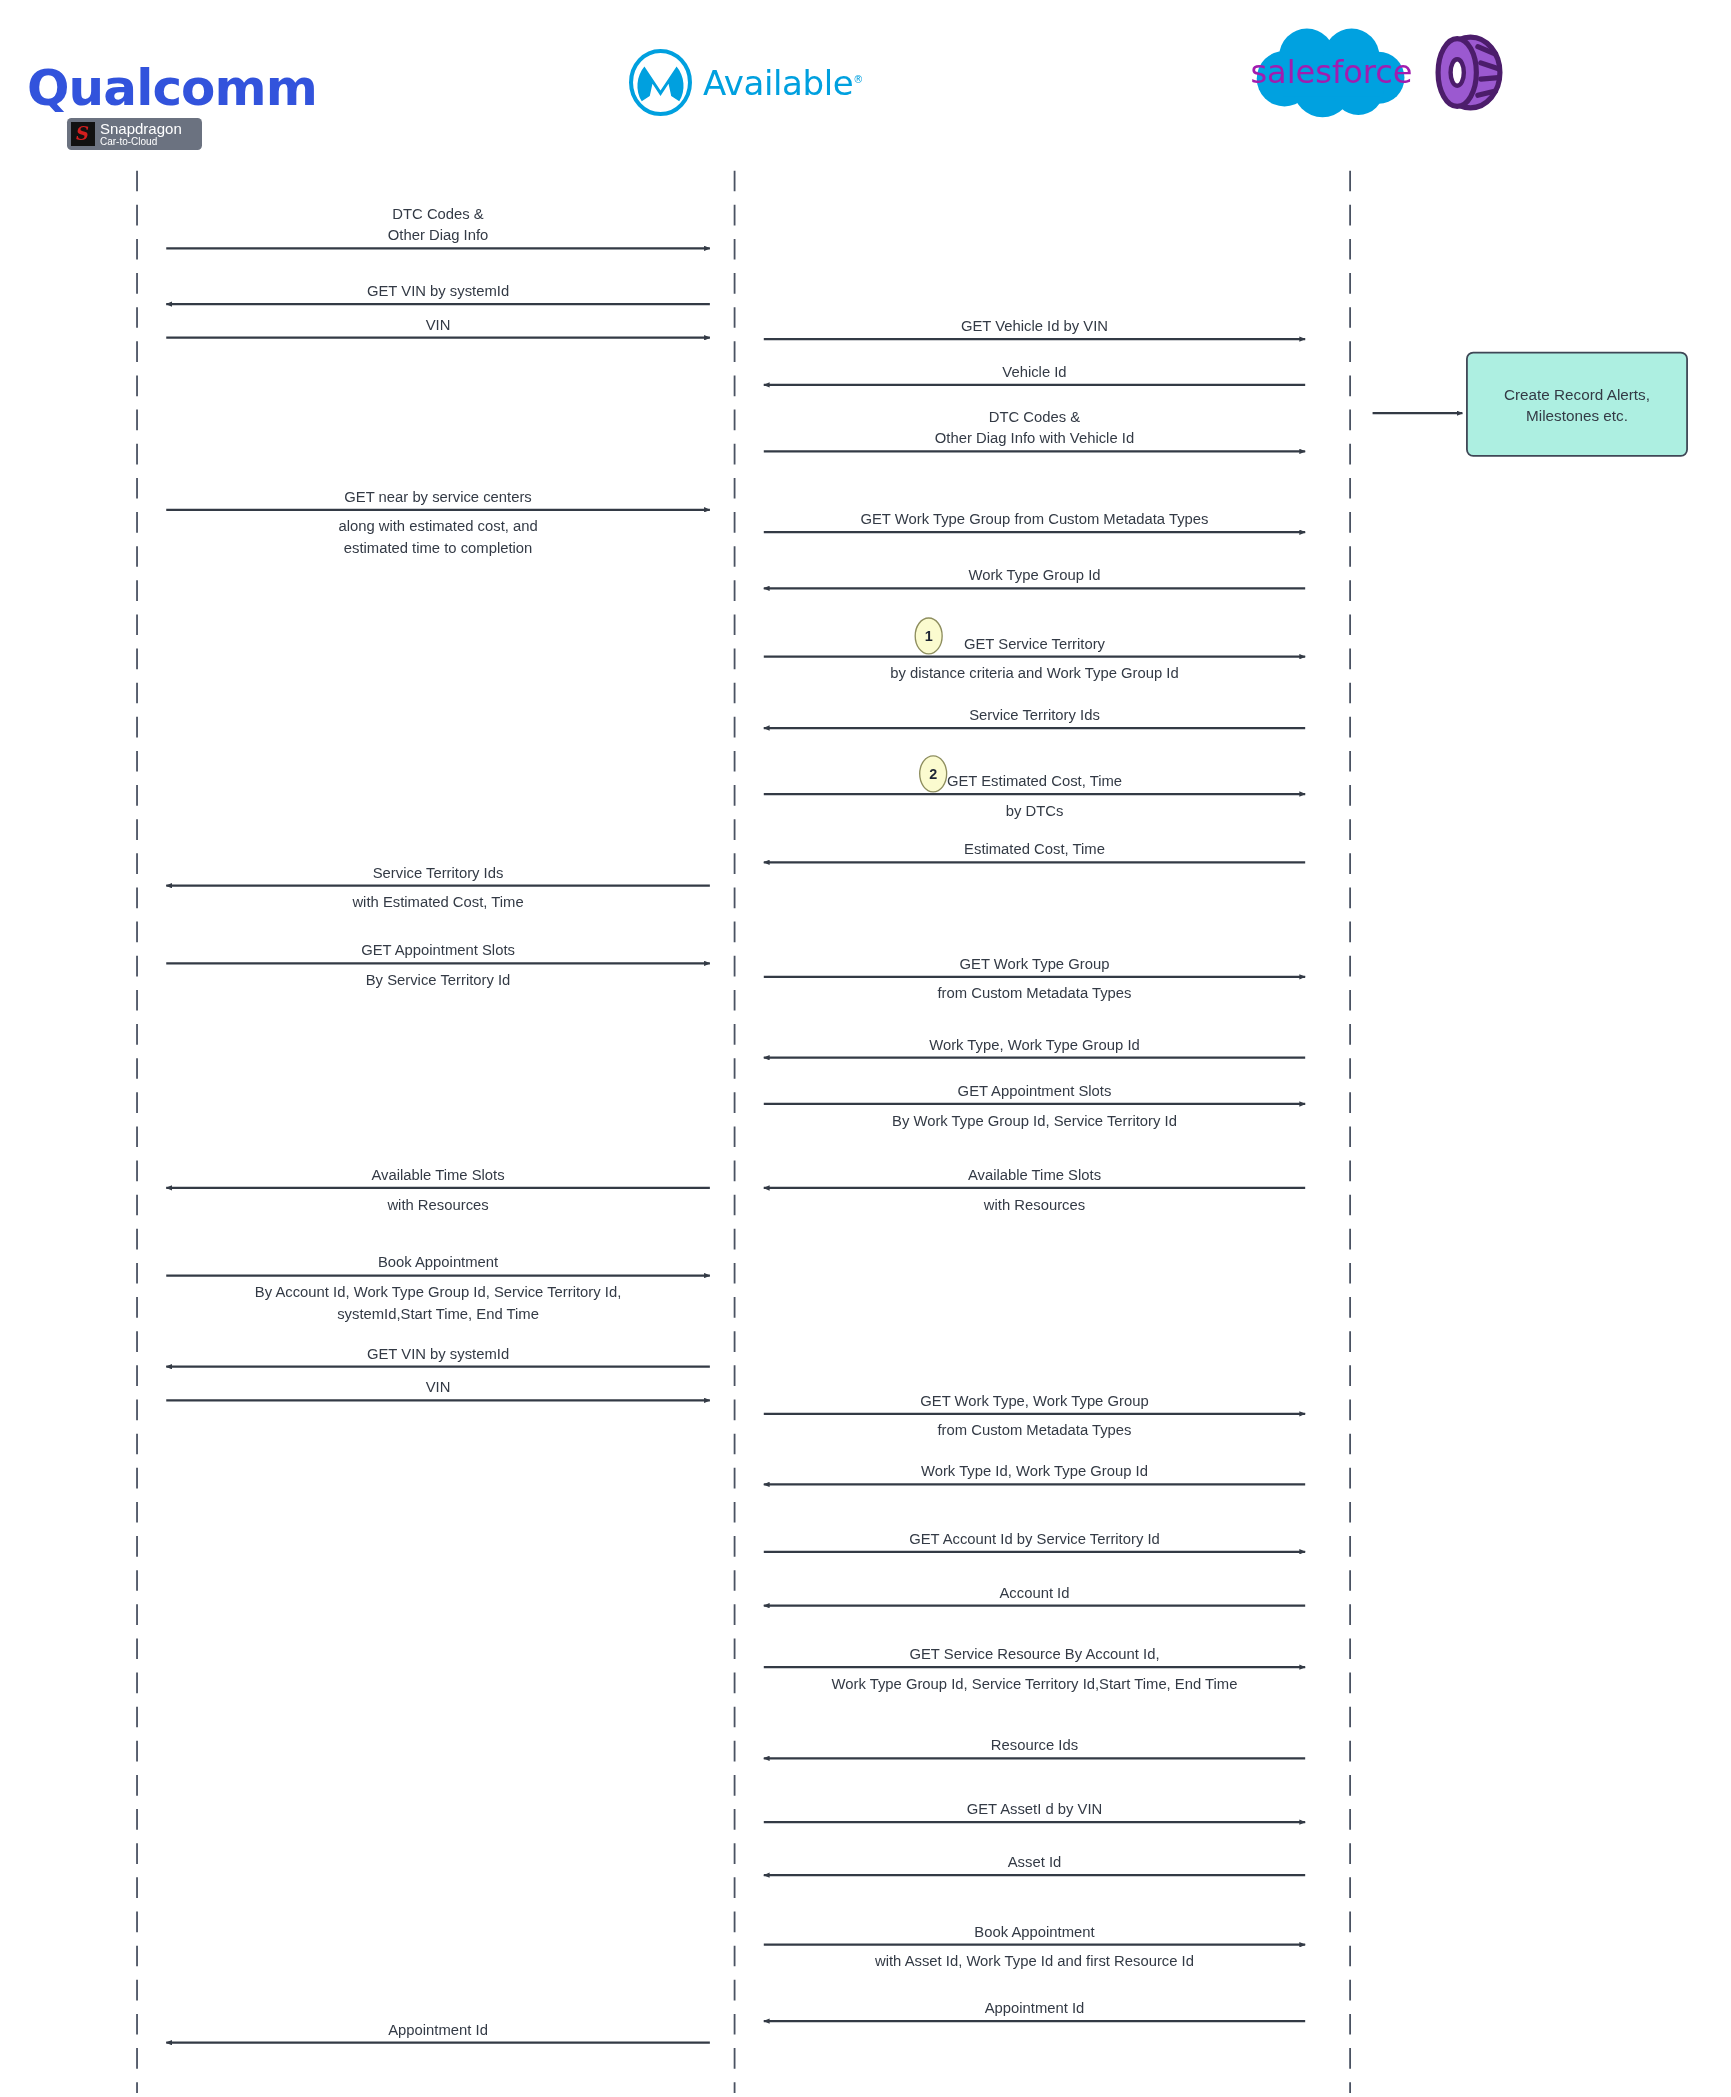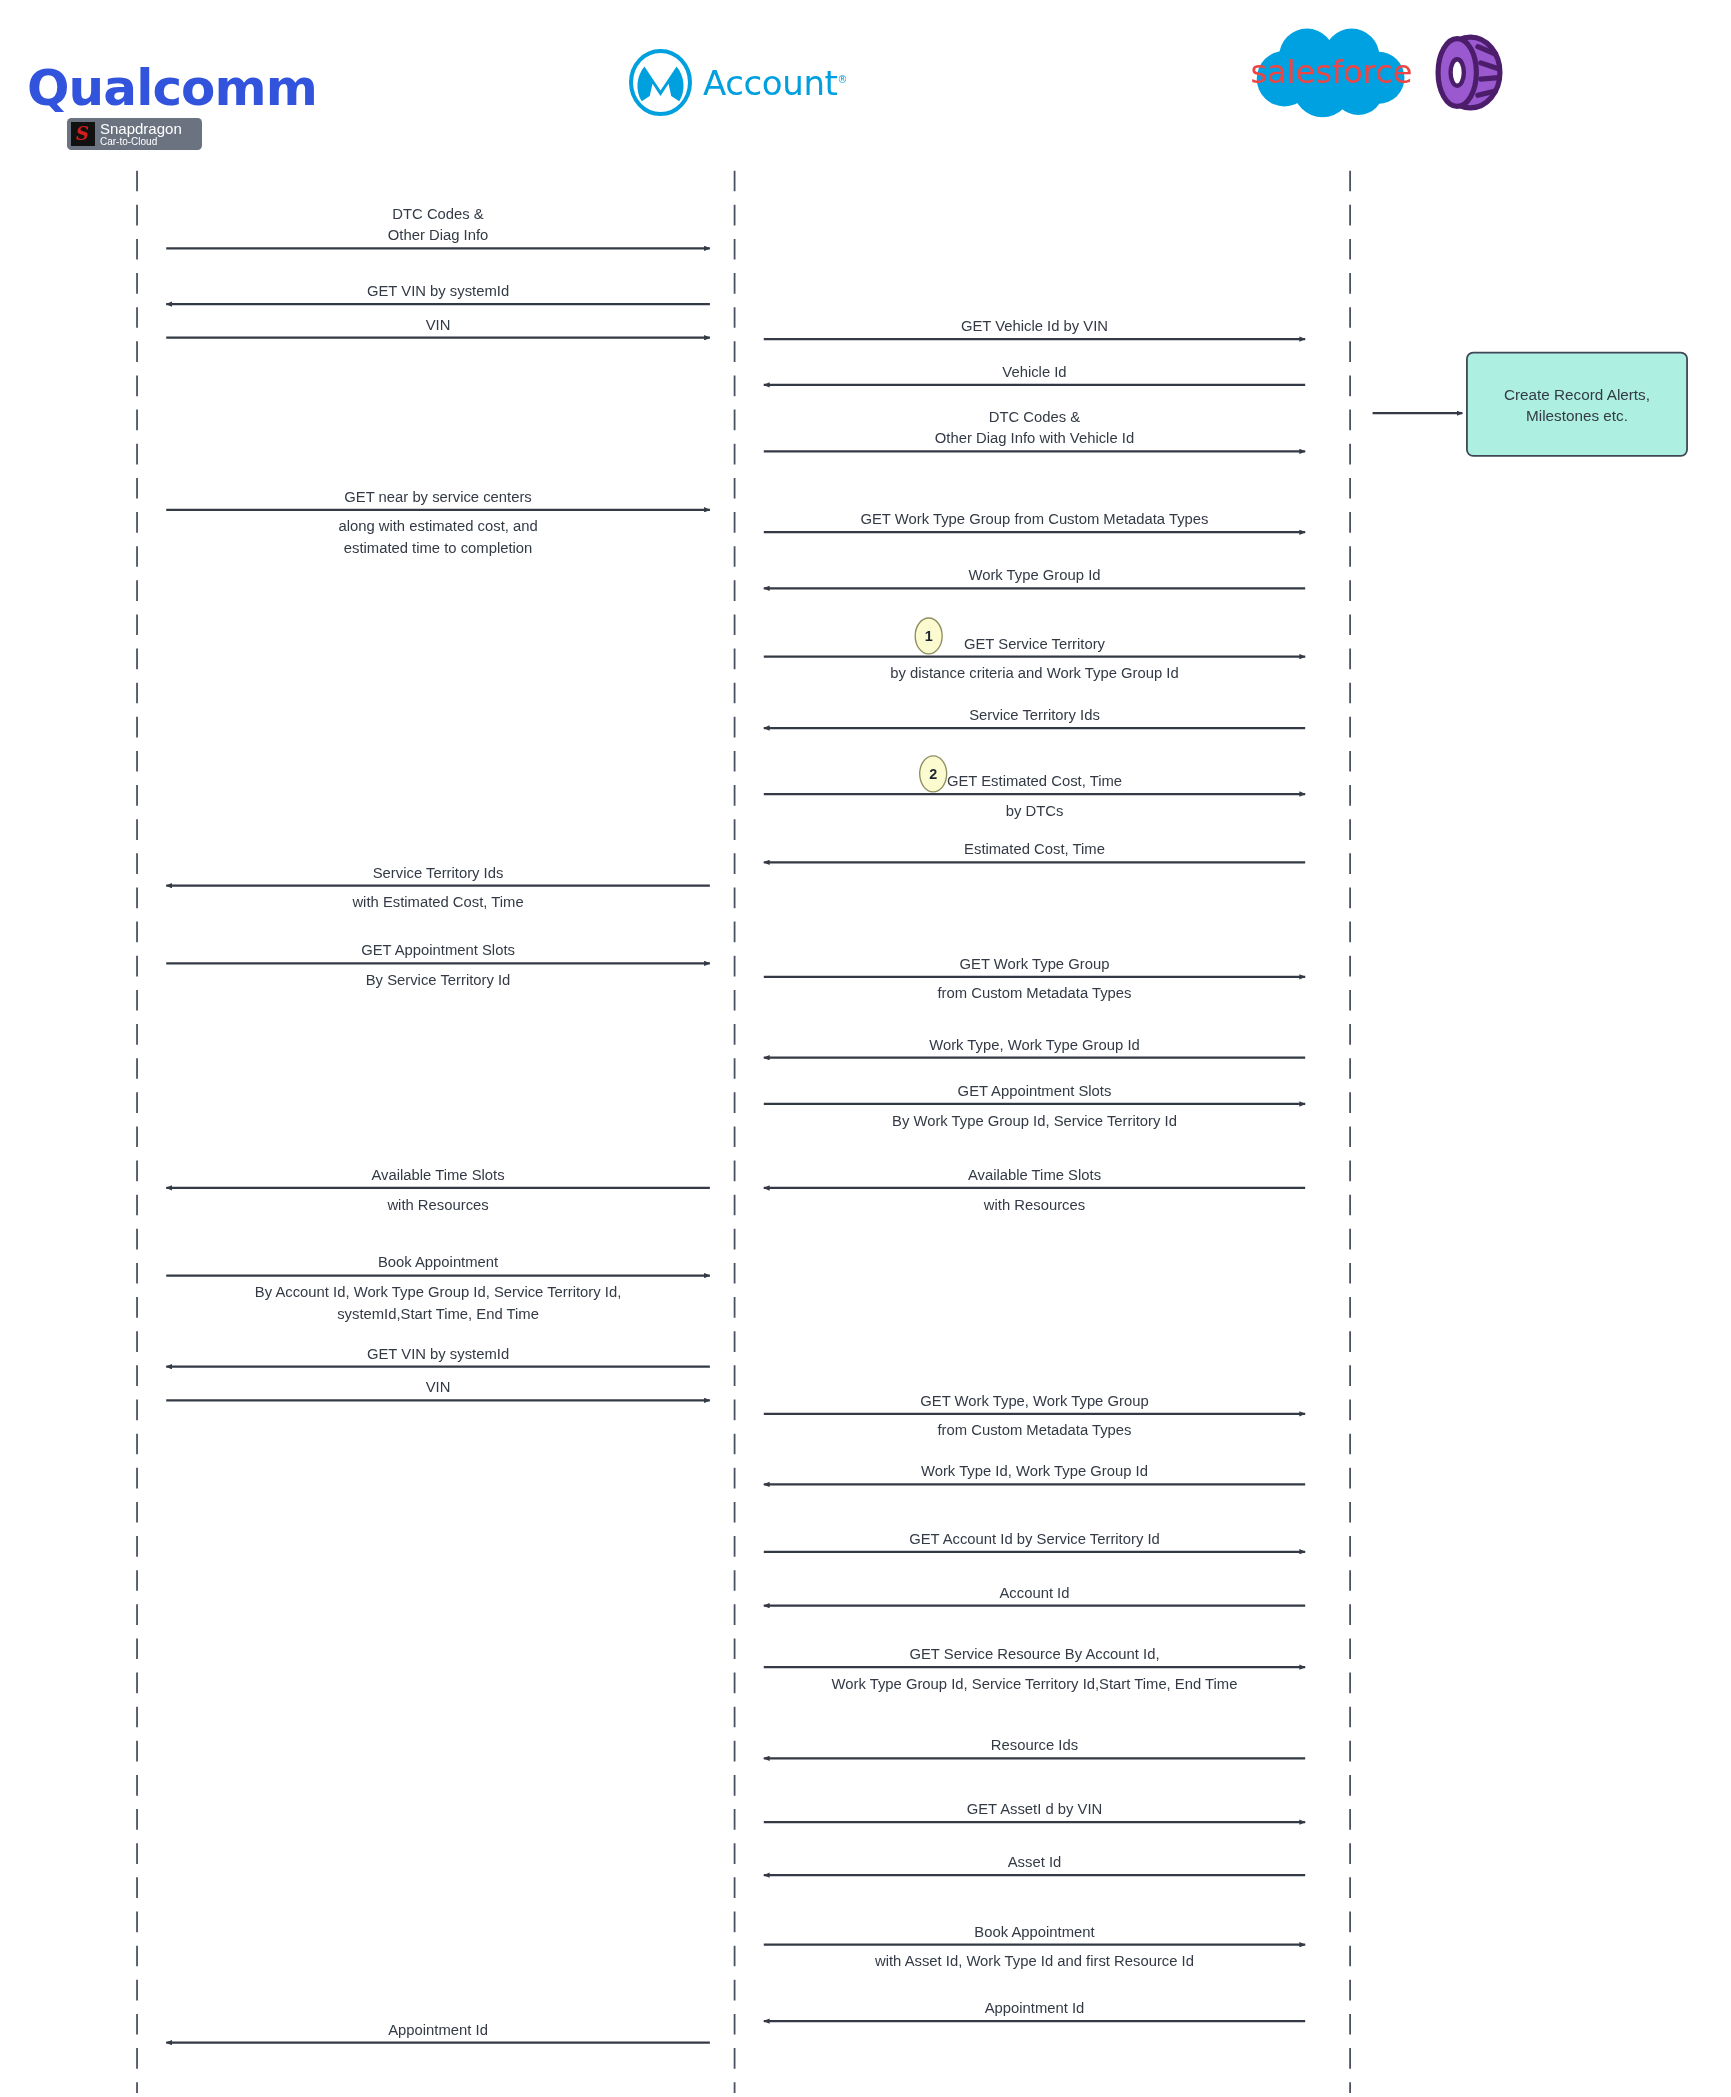--- a/index.html
+++ b/index.html
@@ -16,21 +16,21 @@
   #snapdragon-badge .sd-text{margin-left:5.4px;color:#fff;line-height:1.05;}
   #snapdragon-badge .sd-t1{font-size:15px;}
   #snapdragon-badge .sd-t2{font-size:10px;}
 
   #logo-mulesoft{left:627px;top:49px;display:flex;align-items:center;gap:9px;}
   #logo-mulesoft .ms-word{font-size:34px;color:#00A0DF;font-family:"DejaVu Sans", sans-serif;letter-spacing:-0.4px;}
   #logo-mulesoft .ms-reg{font-size:10px;vertical-align:super;}
 
   #logo-salesforce{left:1244px;top:25px;display:flex;align-items:center;gap:11.7px;}
   #sf-cloud{position:relative;width:175px;height:94px;}
-  #sf-cloud .sf-word{position:absolute;left:0;right:0;top:50%;transform:translateY(-50%);text-align:center;color:#ef4444;font-size:32px;font-family:"DejaVu Sans", sans-serif;}
+  #sf-cloud .sf-word{position:absolute;left:0;right:0;top:50%;transform:translateY(-50%);text-align:center;color:#a21caf;font-size:32px;font-family:"DejaVu Sans", sans-serif;}
 
   
   #diagram{position:absolute;left:0;top:0;width:1732px;height:2097px;}
   .lbl{font-family:"Liberation Sans", sans-serif;font-size:33px;fill:#333a45;}
   .lbl-badge{font-family:"Liberation Sans", sans-serif;font-size:32px;font-weight:700;fill:#1d2433;}
   .note-text{font-family:"Liberation Sans", sans-serif;font-size:34px;fill:#333a45;}
 </style>
 </head>
 <body>
 
@@ -47,21 +47,21 @@
       <div class="sd-t1">Snapdragon</div>
       <div class="sd-t2">Car-to-Cloud</div>
     </div>
   </div>
 
   <div class="logo" id="logo-mulesoft">
     <svg width="67" height="67" viewBox="0 0 100 100">
       <ellipse cx="50" cy="50" rx="44" ry="47" fill="none" stroke="#00A0DF" stroke-width="6"></ellipse>
       <path d="M22 78 C12 62 14 40 26 26 L50 62 L74 26 C86 40 88 62 78 78 L66 70 L62 52 L50 70 L38 52 L34 70 Z" fill="#00A0DF"></path>
     </svg>
-    <div class="ms-word"><span>Account</span><span class="ms-reg">®</span></div>
+    <div class="ms-word"><span>Available</span><span class="ms-reg">®</span></div>
   </div>
 
   <div class="logo" id="logo-salesforce">
     <div id="sf-cloud">
       <svg width="175" height="94" viewBox="0 0 390 210" style="position:absolute;left:0;top:0;">
         <g fill="#00A1E0">
           <circle cx="140" cy="70" r="62"></circle>
           <circle cx="240" cy="70" r="62"></circle>
           <circle cx="90" cy="120" r="62"></circle>
           <circle cx="300" cy="118" r="58"></circle>

